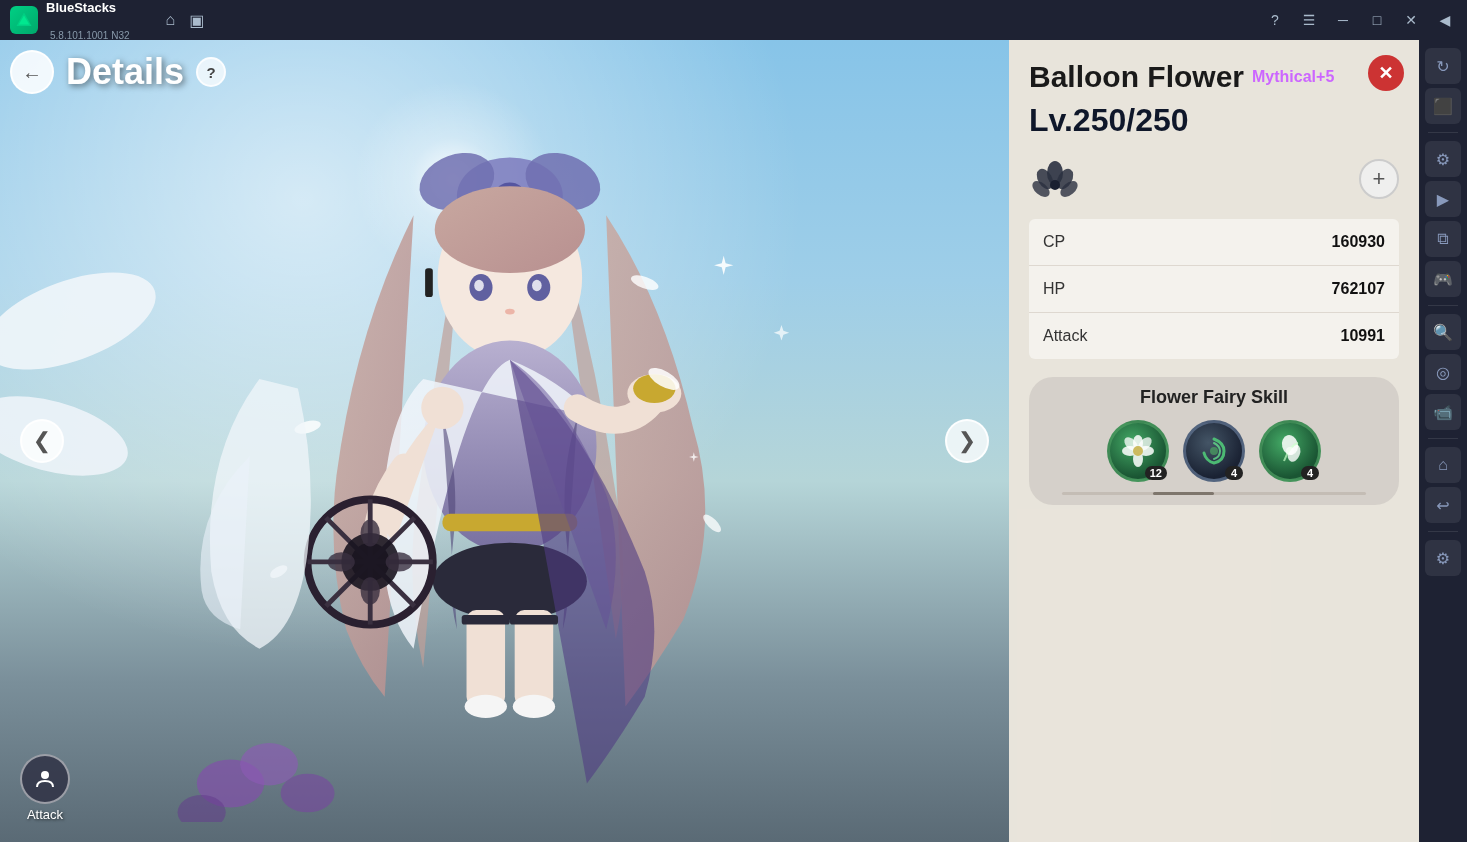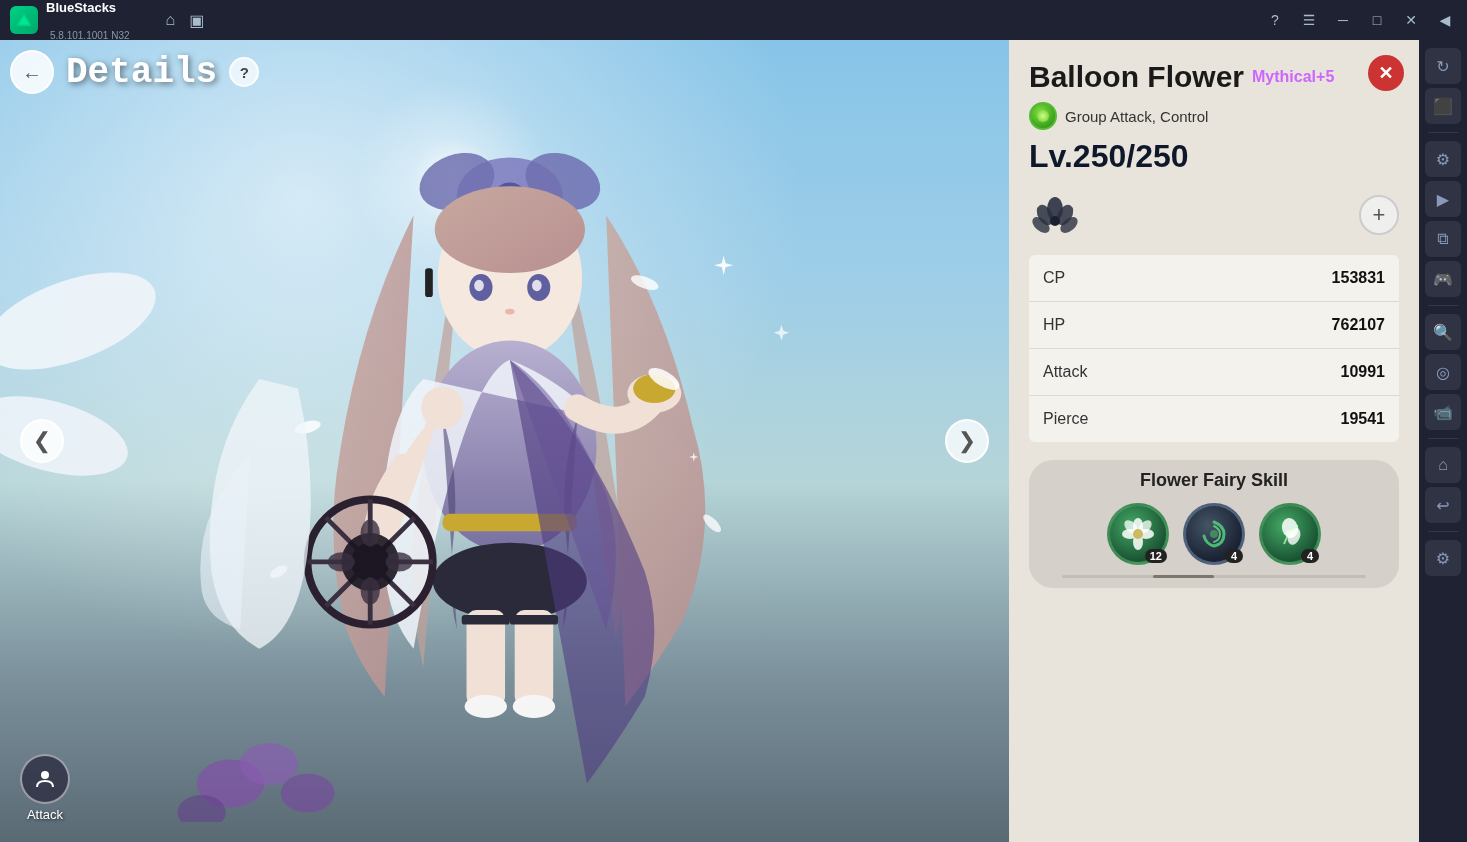--- a/index.html
+++ b/index.html
@@ -122,21 +122,20 @@
       justify-content: center;
       cursor: pointer;
       font-size: 20px;
       color: #555;
     }
     .details-title {
       color: white;
       font-size: 36px;
       font-weight: bold;
       text-shadow: 2px 2px 6px rgba(0,0,0,0.5);
-      font-family: Liberation Mono, monospace;
     }
     .help-btn {
       width: 30px;
       height: 30px;
       border-radius: 50%;
       background: rgba(255,255,255,0.7);
       border: 2px solid rgba(255,255,255,0.8);
       display: flex;
       align-items: center;
       justify-content: center;
@@ -673,26 +672,20 @@
 
   <div class="info-panel">
 
     <div class="close-x-btn">✕</div>
 
     <div class="hero-name-row">
       <span class="hero-name">Balloon Flower</span>
       <span class="mythical-badge">Mythical+5</span>
     </div>
 
-    <div class="type-row">
-      <div class="type-icon">
-        <div class="type-inner"></div>
-      </div>
-      <span class="type-text">Group Attack, Control</span>
-    </div>
 
     <div class="level-text">Lv.250/250</div>
 
     <div class="emblem-row">
       <div class="emblem-icon">
         <svg width="48" height="48" viewBox="0 0 48 48">
           <ellipse cx="24" cy="18" rx="8" ry="12" fill="#2a3040" opacity="0.9"></ellipse>
           <ellipse cx="14" cy="24" rx="7" ry="11" fill="#2a3040" opacity="0.85" transform="rotate(-30 14 24)"></ellipse>
           <ellipse cx="34" cy="24" rx="7" ry="11" fill="#2a3040" opacity="0.85" transform="rotate(30 34 24)"></ellipse>
           <ellipse cx="10" cy="34" rx="6" ry="10" fill="#2a3040" opacity="0.8" transform="rotate(-50 10 34)"></ellipse>
@@ -700,33 +693,29 @@
           <circle cx="24" cy="30" r="5" fill="#1a2030"></circle>
         </svg>
       </div>
       <div class="add-btn">+</div>
     </div>
 
     <table class="stats-table">
       <tbody>
           <tr>
         <td>CP</td>
-        <td>153831</td>
+        <td>160930</td>
       </tr>
       <tr>
         <td>HP</td>
         <td>762107</td>
       </tr>
       <tr>
         <td>Attack</td>
         <td>10991</td>
-      </tr>
-      <tr>
-        <td>Pierce</td>
-        <td>19541</td>
       </tr>
     </tbody>
       </table>
 
     <div class="skill-section">
       <div class="skill-title">Flower Fairy Skill</div>
       <div class="skill-icons-row">
 
         <div class="skill-icon-wrap">
           <div class="skill-circle green">

